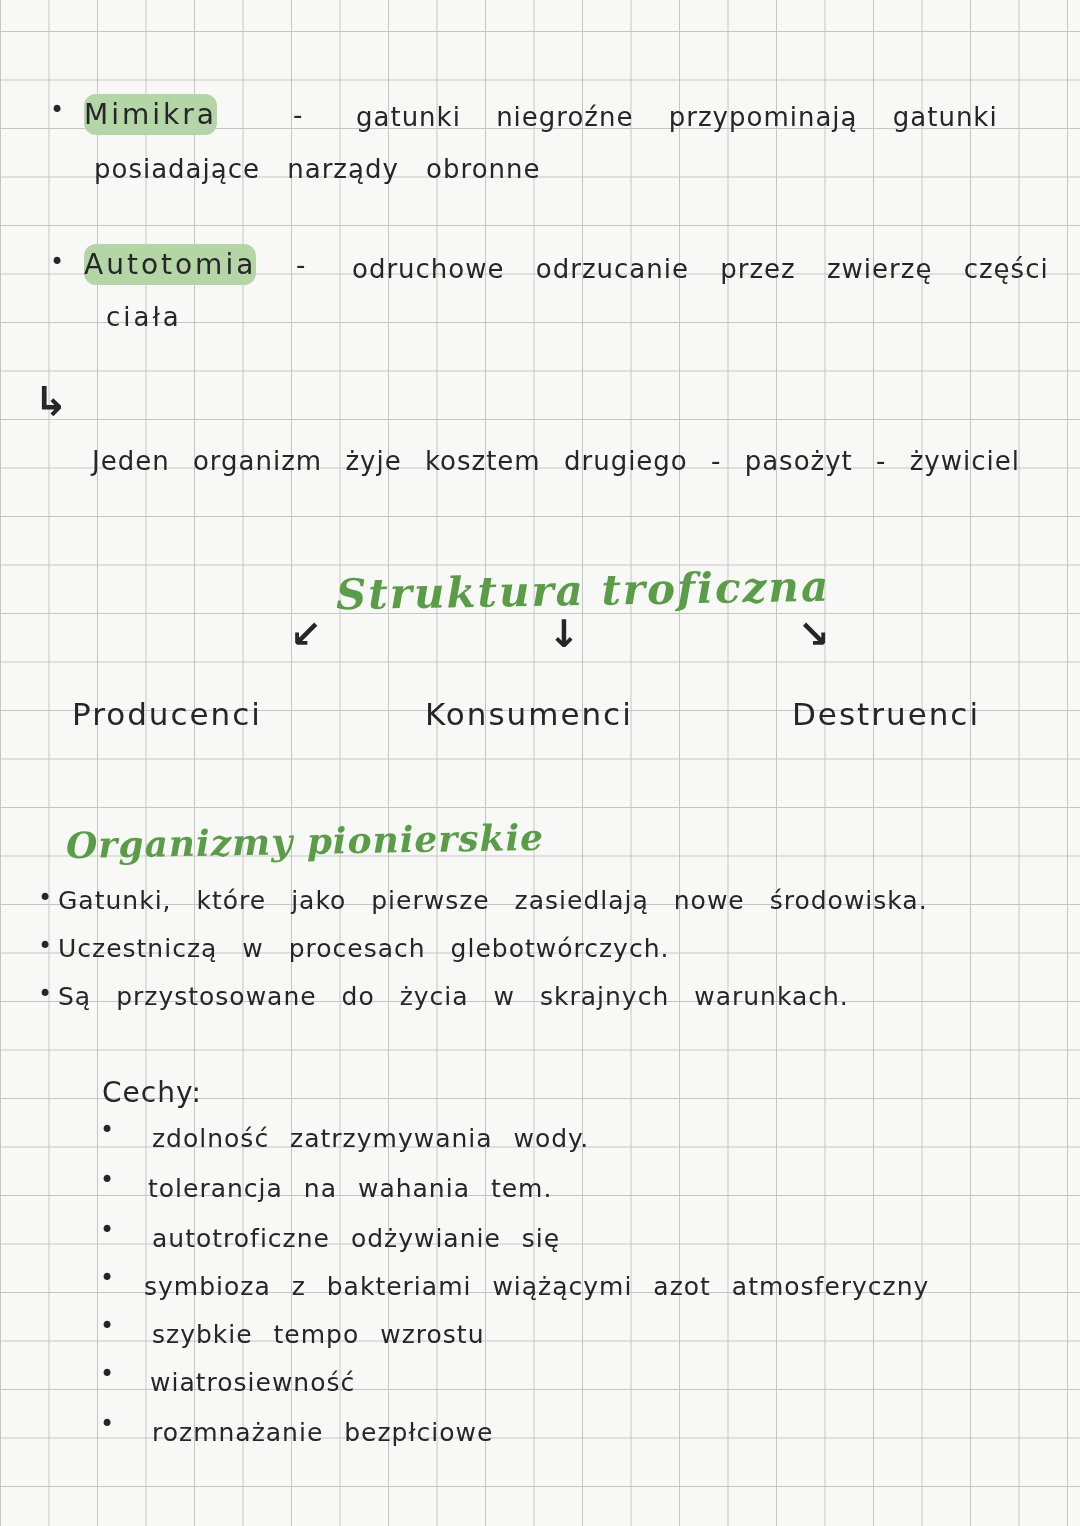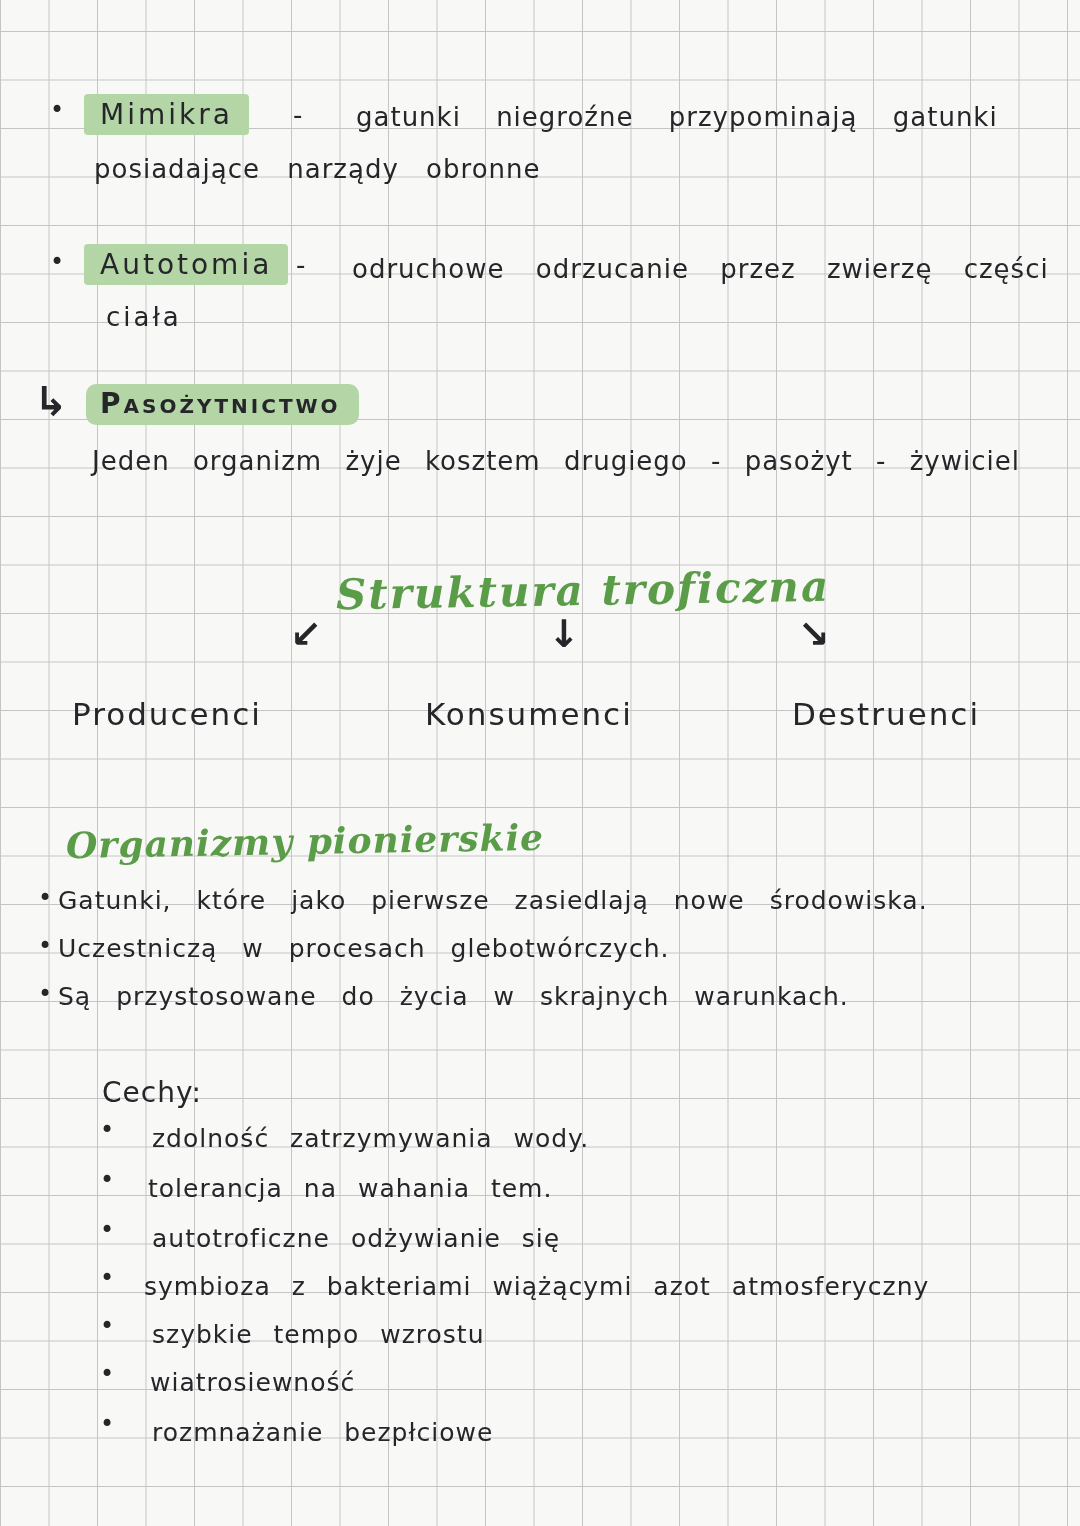--- a/index.html
+++ b/index.html
@@ -16,22 +16,22 @@
     background-position:0px 0px, 0px 31px;
     overflow:hidden;
     font-family:"DejaVu Sans", sans-serif;
     color:#26262a;
   }
   .abs { position:absolute; white-space:nowrap; }
   .hw  { font-size:26px; letter-spacing:1px; }
   .dot::before { content:"•"; font-size:24px; line-height:1; }
   .hl {
     background:#b4d6a6;
-    border-radius:4px;
-    padding:4px 16px;
+    border-radius:12px;
+    padding:4px 0;
     font-size:28px;
     letter-spacing:3px;
   }
   .hl-title {
     background:#b4d6a6;
     border-radius:10px;
     padding:3px 18px 5px 14px;
     font-size:28px;
     font-variant:small-caps;
     letter-spacing:3px;
@@ -60,21 +60,20 @@
   <span class="abs hw" style="left:356px; top:102px; word-spacing:26px;">gatunki niegroźne przypominają gatunki</span>
   <span class="abs hw" style="left:94px; top:154px; word-spacing:18px;">posiadające narządy obronne</span>
 
   <span class="abs dot" style="left:50px; top:250px;"></span>
   <span class="abs hl" style="left:84px; top:244px;">Autotomia</span>
   <span class="abs hw" style="left:296px; top:250px;">-</span>
   <span class="abs hw" style="left:352px; top:254px; word-spacing:22px;">odruchowe odrzucanie przez zwierzę części</span>
   <span class="abs hw" style="left:106px; top:302px; letter-spacing:3px;text-align:right;">ciała</span>
 
   <span class="abs branch-arrow" style="left:34px; top:378px;">↳</span>
-  <span class="abs hl-title" style="left:86px; top:384px;">Pasożytnictwo</span>
   <span class="abs hw" style="left:92px; top:446px; word-spacing:14px;">Jeden organizm żyje kosztem drugiego - pasożyt - żywiciel</span>
 
   <span class="abs script-title" style="left:336px; top:566px; font-size:42px; letter-spacing:2px;">Struktura troficzna</span>
   <span class="abs big-arrow" style="left:290px; top:612px;">↙</span>
   <span class="abs big-arrow" style="left:548px; top:612px;">↓</span>
   <span class="abs big-arrow" style="left:798px; top:612px;">↘</span>
   <span class="abs col-word" style="left:72px; top:676px;">Producenci</span>
   <span class="abs col-word" style="left:425px; top:676px;text-align:right;">Konsumenci</span>
   <span class="abs col-word" style="left:792px; top:676px;">Destruenci</span>
 

